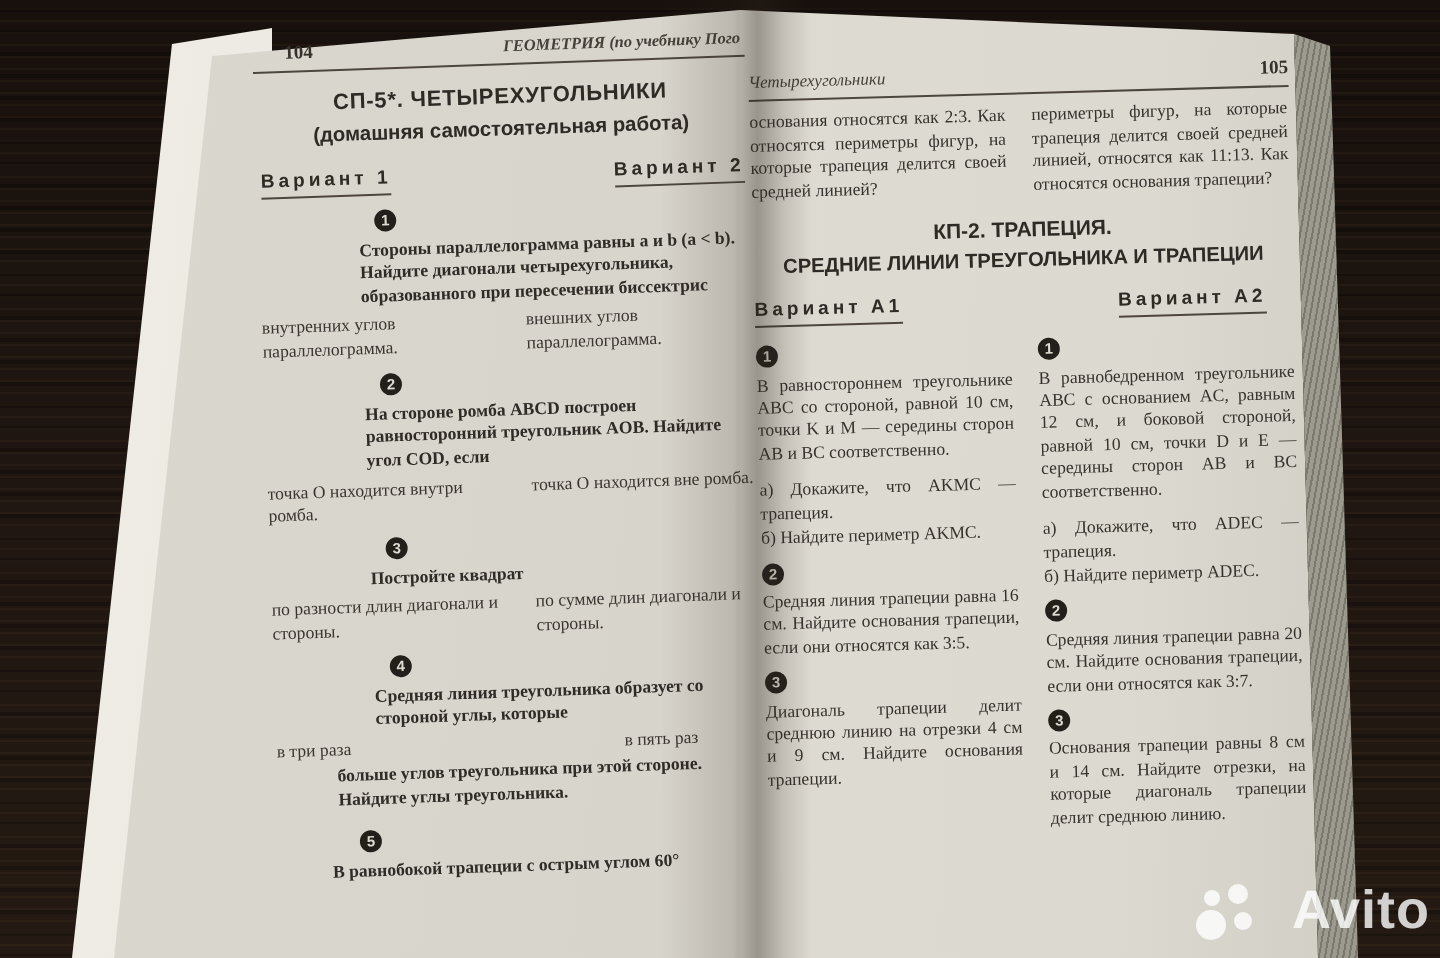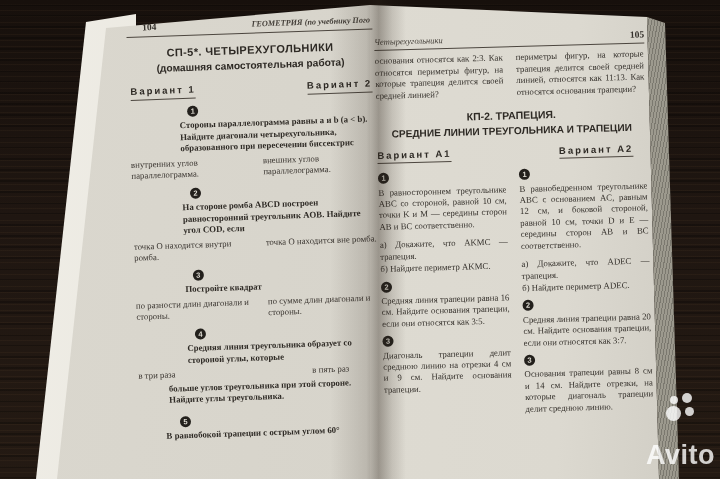--- a/index.html
+++ b/index.html
@@ -97,21 +97,21 @@
   .rvariants { display:flex; justify-content:space-between; margin-top:9px; padding-right:14px; }
   .cols { display:flex; gap:13px; margin-top:3px; }
   .col { width:128px; }
   .item-badge { margin:6px 0 3px 0; }
   .itext { text-align:justify; }
   .sub-a { margin-top:7px; }
   .sub-b { margin-top:1px; }
 
   
   .wm { position:absolute; right:5px; bottom:8px; display:flex; align-items:center;
-    gap:18px; z-index:10;flex-direction:column; }
+    gap:18px; z-index:10; }
   .wm-logo { position:relative; width:30px; height:30px; }
   .wm-logo i { position:absolute; background:rgba(255,255,255,0.8); border-radius:50%; }
   .b1 { left:0;  top:14px; width:15px; height:15px; }
   .b2 { left:4px;  top:4px;  width:8px;  height:8px; }
   .b3 { left:16px; top:1px;  width:10px; height:10px; }
   .b4 { left:19px; top:15px; width:9px;  height:9px; }
   .wm-text { color:rgba(255,255,255,0.8); font:bold 27px "Liberation Sans",sans-serif;
     letter-spacing:0.5px; }
 </style>
 </head>

